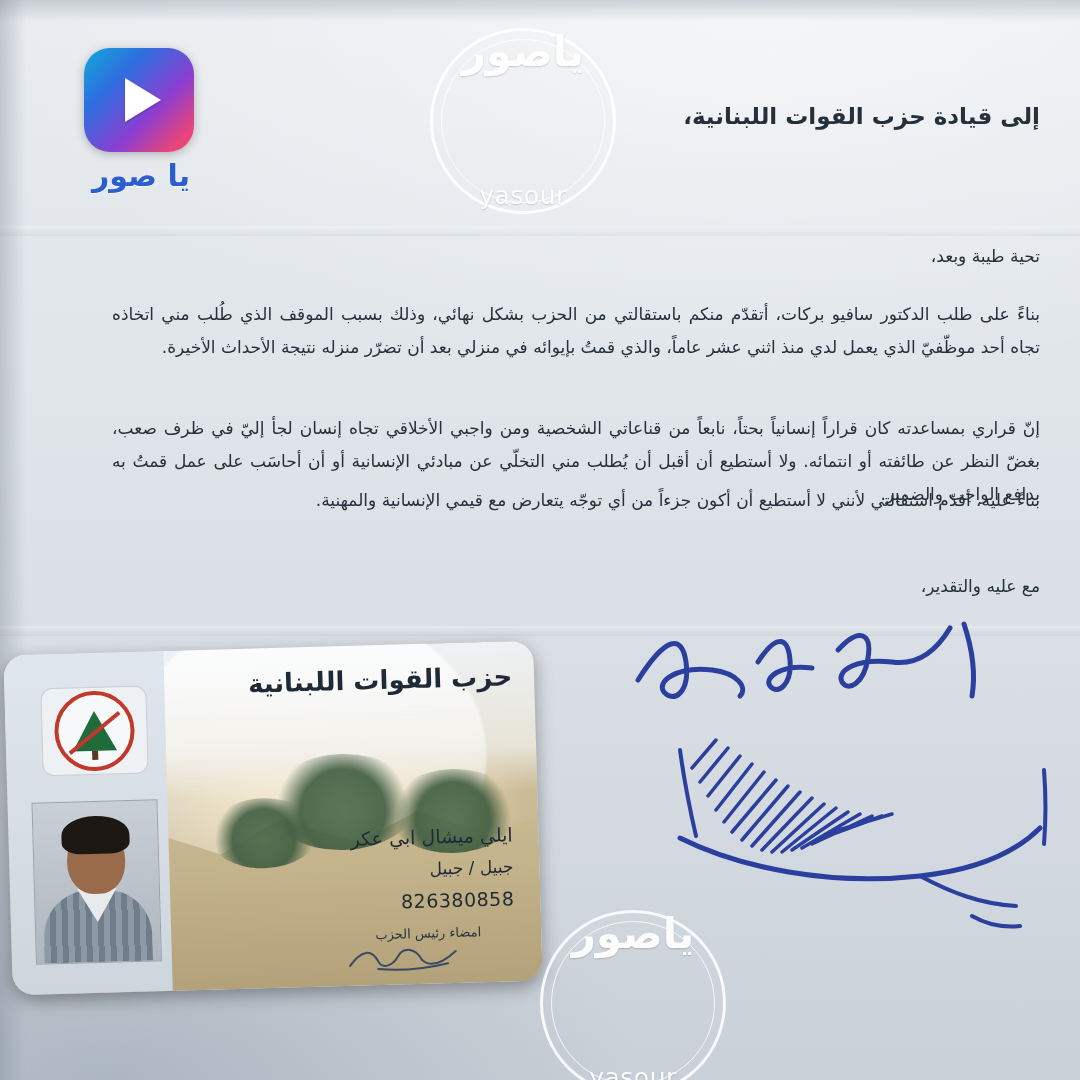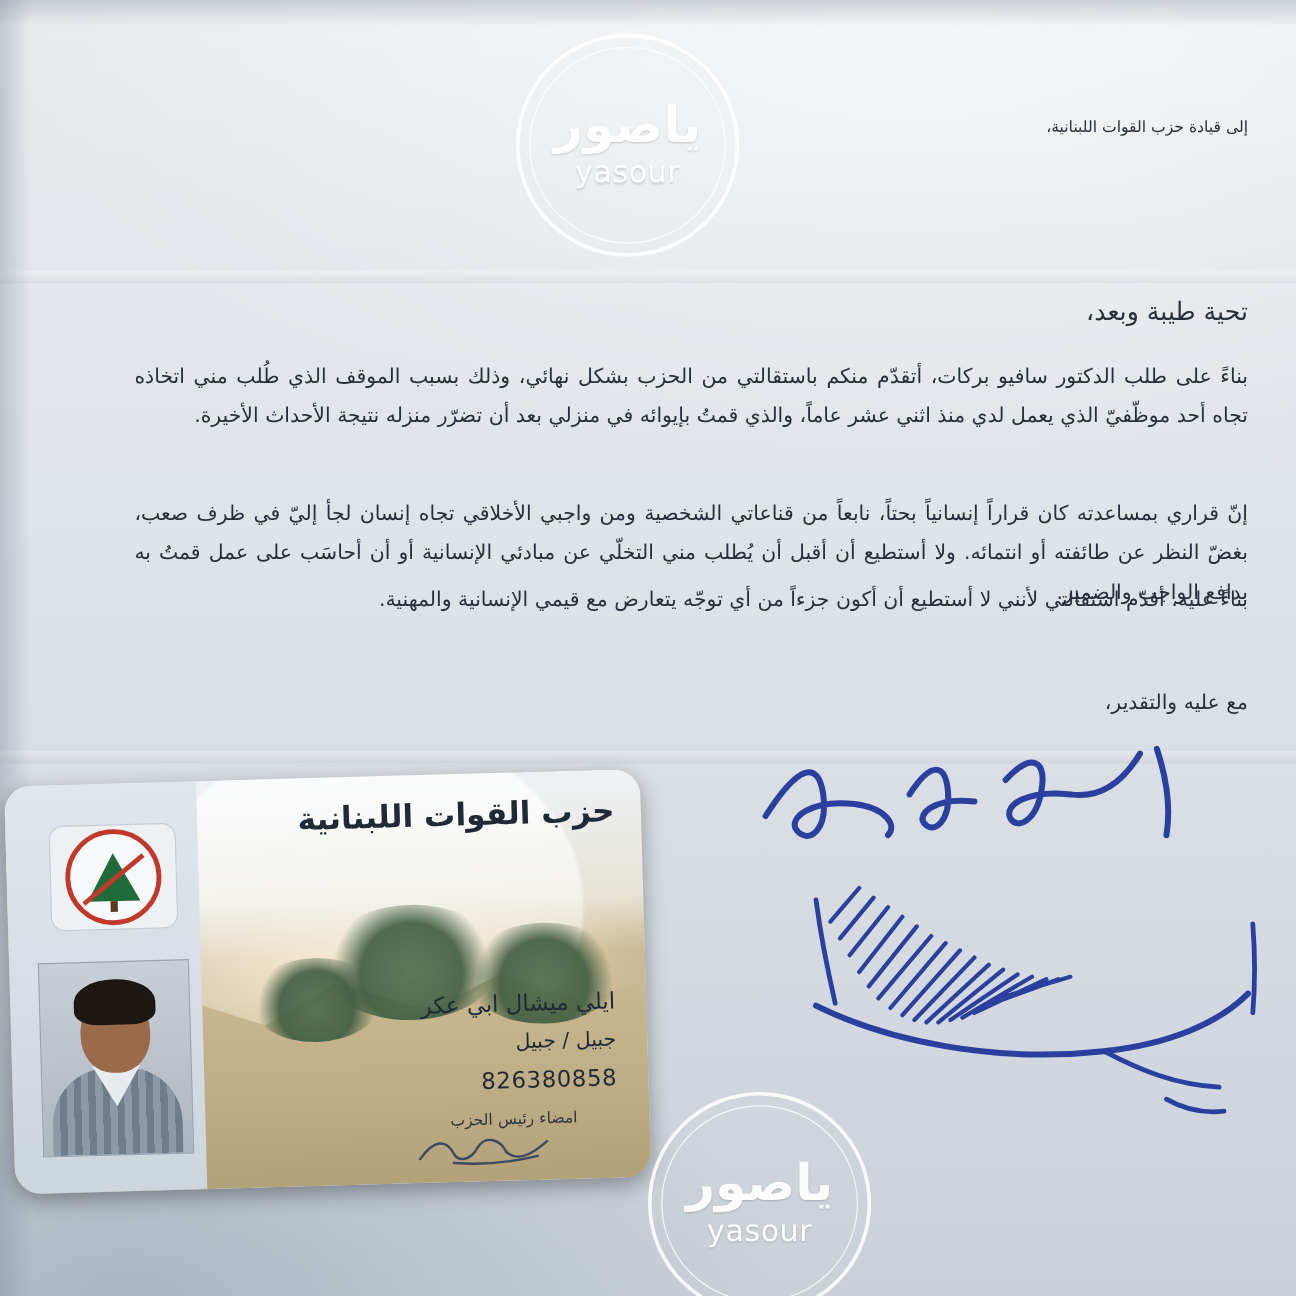--- a/index.html
+++ b/index.html
@@ -57,22 +57,22 @@
     left: 60px;
     right: 40px;
     top: 80px;
     direction: rtl;
     text-align: right;
     color: #26303a;
     font-size: 17px;
     line-height: 1.95;
   }
   .letter p { margin: 0; }
-  .l-to       { position: absolute; right: 0;   top: 14px;  font-weight: normal; font-size: 13px; }
-  .l-greet    { position: absolute; right: 0;   top: 160px; font-size: 21px; }
+  .l-to       { position: absolute; right: 0;   top: 14px;  font-weight: bold; font-size: 23px; }
+  .l-greet    { position: absolute; right: 0;   top: 160px; font-size: 17px; }
   .l-p1       { position: absolute; right: 0;   left: 52px; top: 218px; text-align: justify; }
   .l-p2       { position: absolute; right: 0;   left: 52px; top: 332px; text-align: justify; }
   .l-p3       { position: absolute; right: 0;   left: 52px; top: 404px; text-align: justify; }
   .l-close    { position: absolute; right: 0;   top: 490px; }
 
   
   .signature {
     position: absolute;
     left: 620px;
     top: 600px;
@@ -231,21 +231,21 @@
     right: 78px; top: 296px;
     width: 120px; height: 34px;
   }
 
   
   .wm {
     position: absolute;
     border-radius: 50%;
     border: 3px solid rgba(255,255,255,.92);
     display: flex; flex-direction: column;
-    align-items: center; justify-content: center;
+    align-items: center; justify-content: space-between;
     color: #ffffff;
     text-shadow: 0 1px 2px rgba(0,0,0,.18);
     opacity: .95;
   }
   .wm::before {
     content: "";
     position: absolute;
     inset: 8px;
     border-radius: 50%;
     border: 1.5px solid rgba(255,255,255,.85);
@@ -368,14 +368,20 @@
   <div class="wm wm-top">
     <div class="wm-ar">ياصور</div>
     <div class="wm-en">yasour</div>
   </div>
 
   <div class="wm wm-bot">
     <div class="wm-ar">ياصور</div>
     <div class="wm-en">yasour</div>
   </div>
 
+  <div class="logo">
+    <div class="logo-mark">
+      <div class="logo-play"></div>
+    </div>
+    <div class="logo-text">يا صور</div>
+  </div>
 
 </div>
 
 </body></html>

